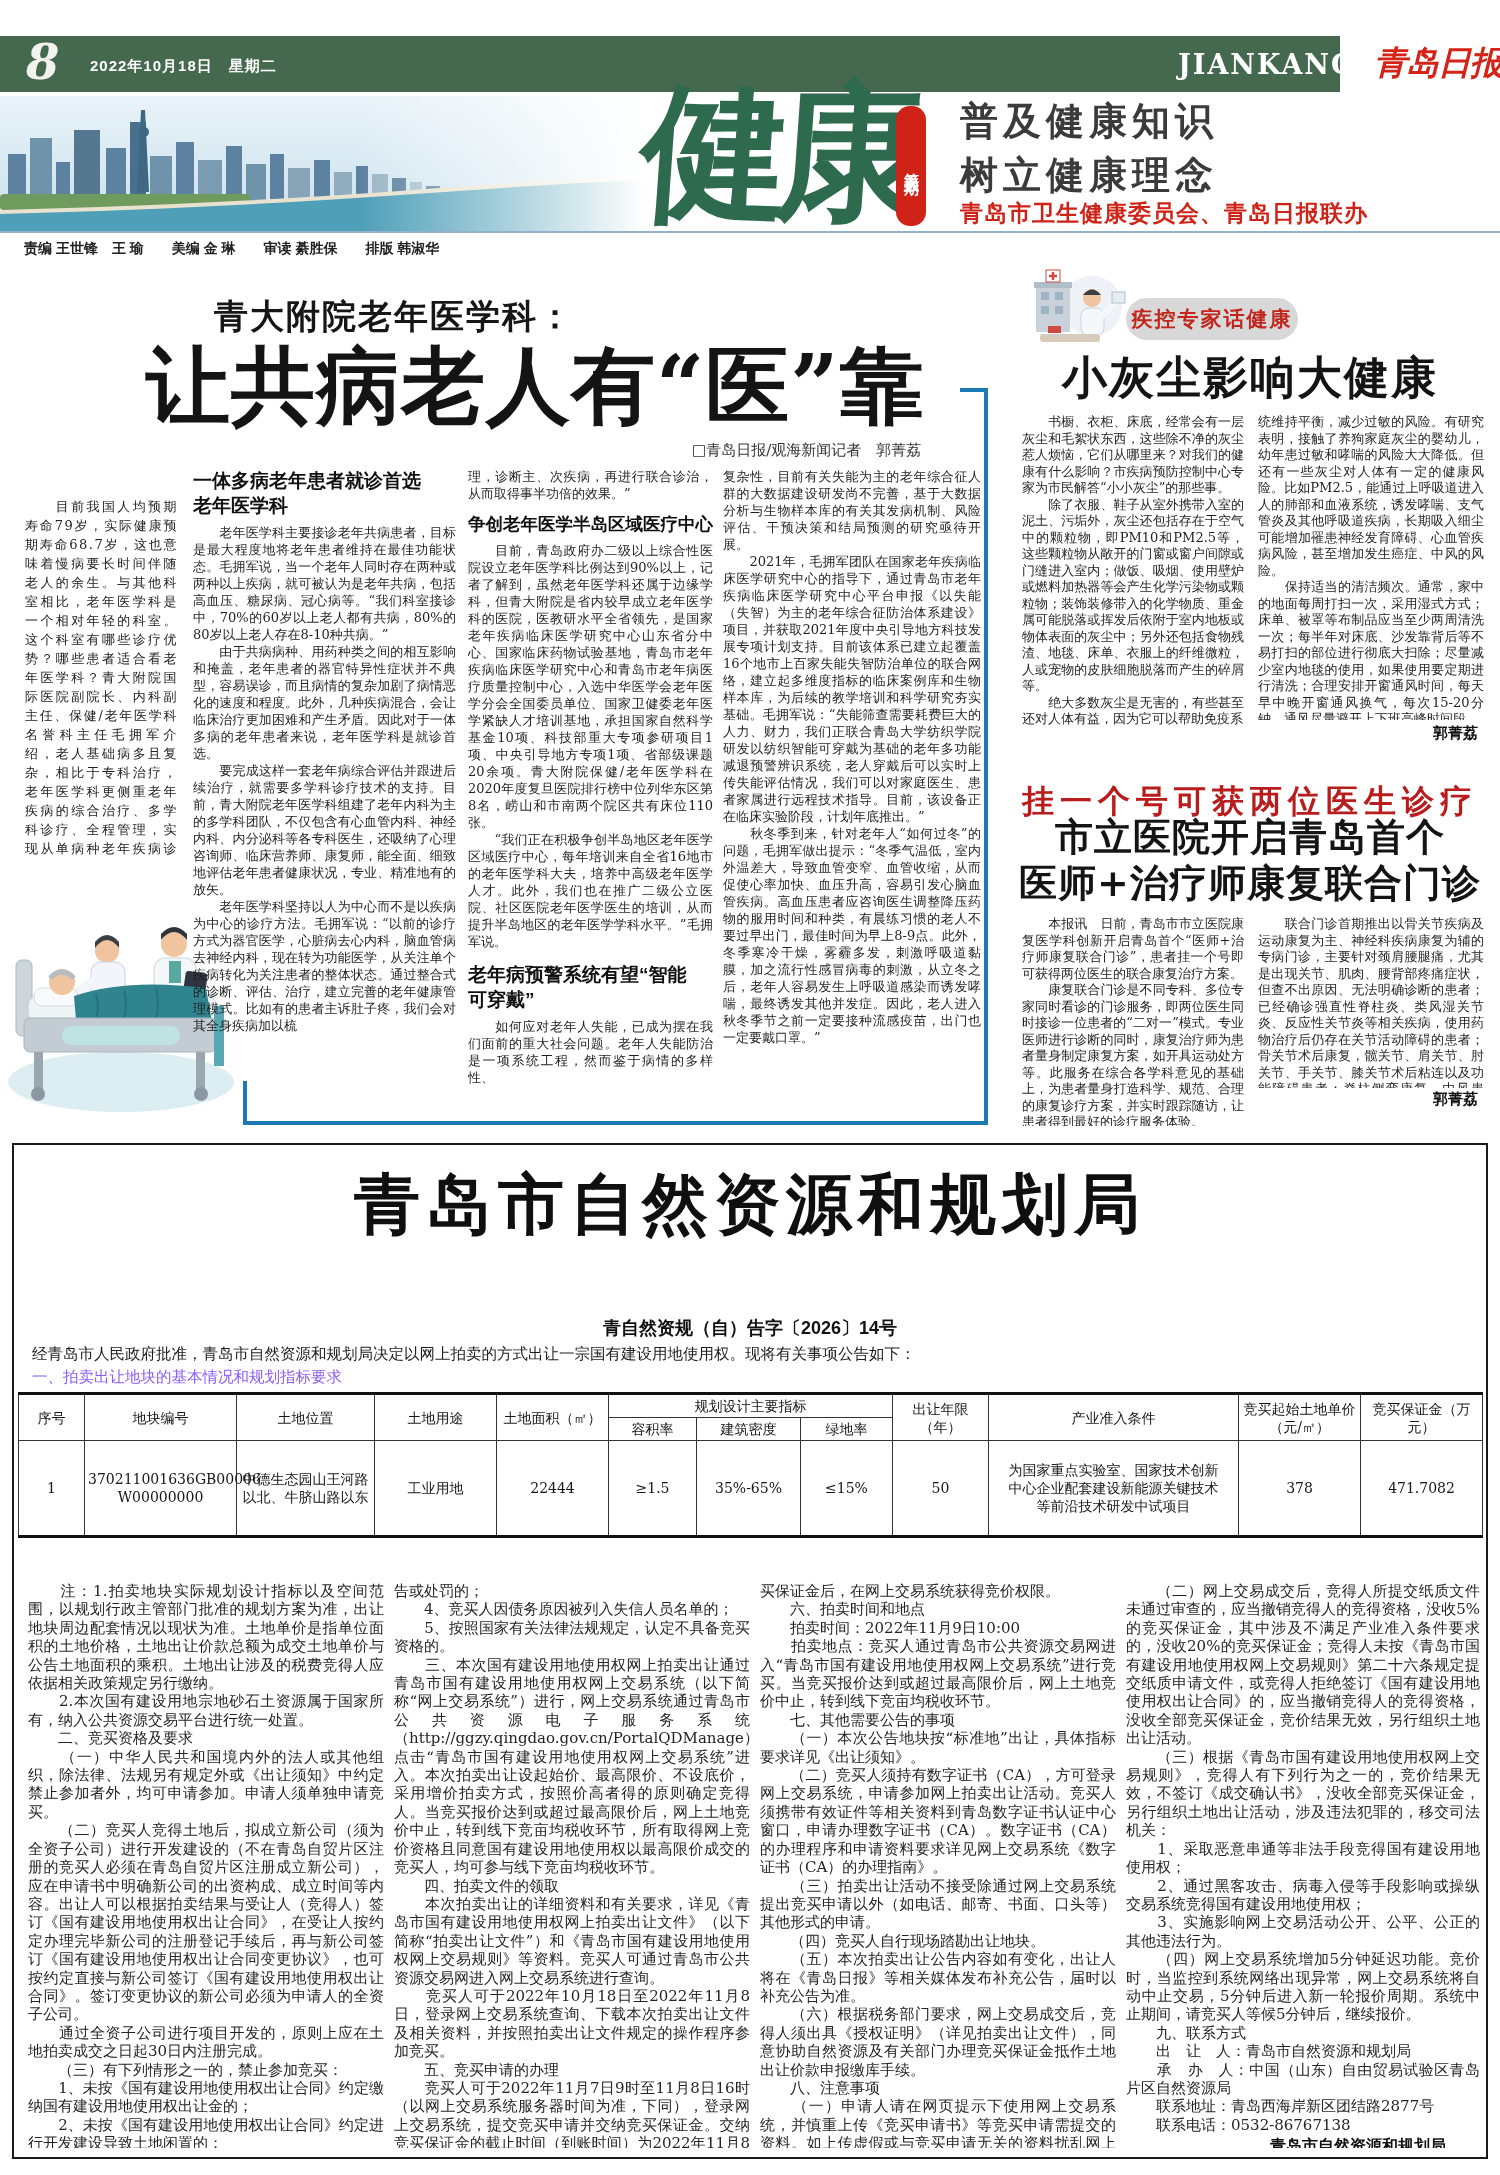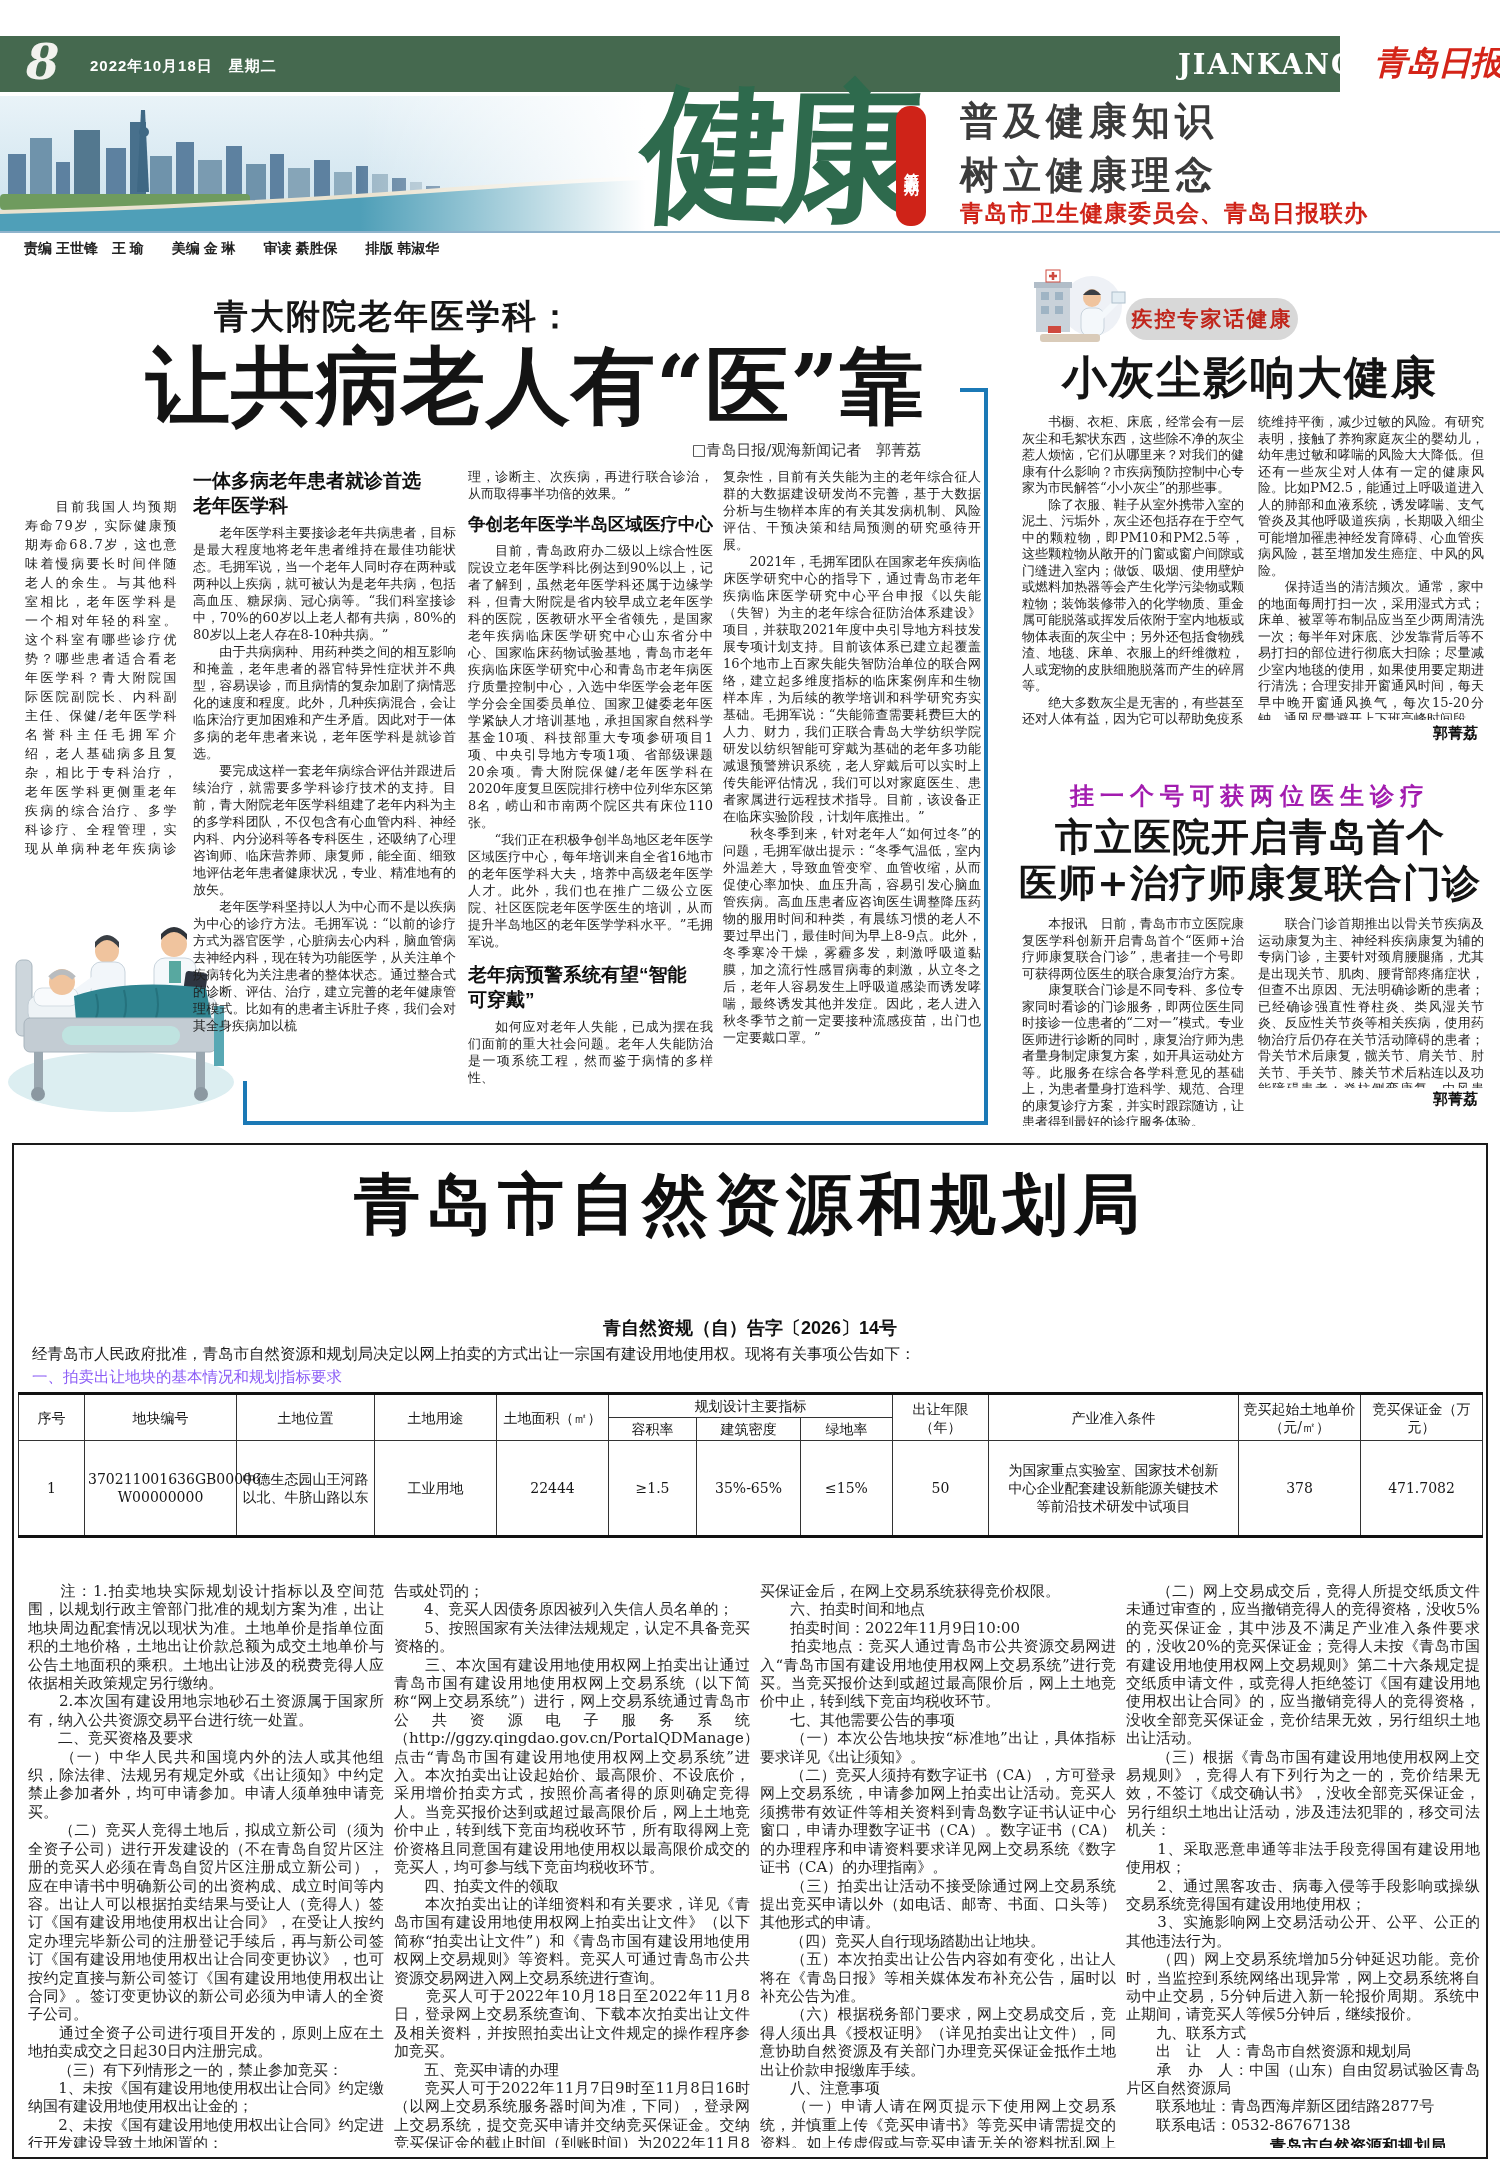--- a/index.html
+++ b/index.html
@@ -35,21 +35,21 @@
   .subhead{font-family:"Liberation Sans","DejaVu Sans",sans-serif;font-weight:bold;color:#101010;
            font-size:19px;line-height:25px;white-space:pre-line;margin-bottom:6px;text-align:left;}
   .subhead.sm{font-size:17.5px;line-height:24px;margin-top:10px;}
   
   .pill{left:1126px;top:298px;width:172px;height:42px;background:#d8d8d8;border-radius:22px;
         display:flex;align-items:center;justify-content:center;}
   .pill span{color:#c0261c;font-size:21px;font-weight:bold;letter-spacing:2px;}
   .sb-h1{left:1005px;top:348px;width:490px;text-align:center;font-size:45px;font-weight:900;color:#141414;letter-spacing:2px;}
   .sb-col{font-size:13px;line-height:16.5px;text-align:justify;white-space:pre-line;overflow:hidden;color:#1f1f1f;}
   .author{font-size:15px;font-weight:bold;text-align:right;color:#111;}
-  .sb-kicker{left:1005px;top:780px;width:490px;text-align:center;font-size:24px;font-weight:bold;color:#a21caf;letter-spacing:6px;}
+  .sb-kicker{left:1005px;top:780px;width:490px;text-align:center;font-size:32px;font-weight:bold;color:#b91c1c;letter-spacing:6px;}
   .sb-h2{left:1005px;top:814px;width:490px;text-align:center;font-size:38px;line-height:46px;font-weight:900;color:#141414;letter-spacing:1px;white-space:pre-line;}
   
   .notice-box{left:12px;top:1143px;width:1472px;height:1012px;border:2px solid #1a1a1a;background:#fff;}
   .n-title{left:12px;width:1476px;text-align:center;font-family:"Liberation Sans","DejaVu Sans",sans-serif;
            font-weight:900;font-size:66px;color:#0f0f0f;letter-spacing:6px;}
   .n-doc{left:12px;top:1316px;width:1476px;text-align:center;font-size:18px;font-weight:bold;
          font-family:"Liberation Sans","DejaVu Sans",sans-serif;color:#111;}
   .n-intro{left:32px;top:1344px;font-size:15.5px;font-family:"Liberation Sans","DejaVu Sans",sans-serif;color:#1c1c1c;}
   .n-sec{left:32px;top:1367px;font-size:15.5px;font-family:"Liberation Sans","DejaVu Sans",sans-serif;color:#8b5cf6;}
   table.parcel{left:18px;top:1392px;width:1464px;border-collapse:collapse;font-size:14px;color:#161616;

